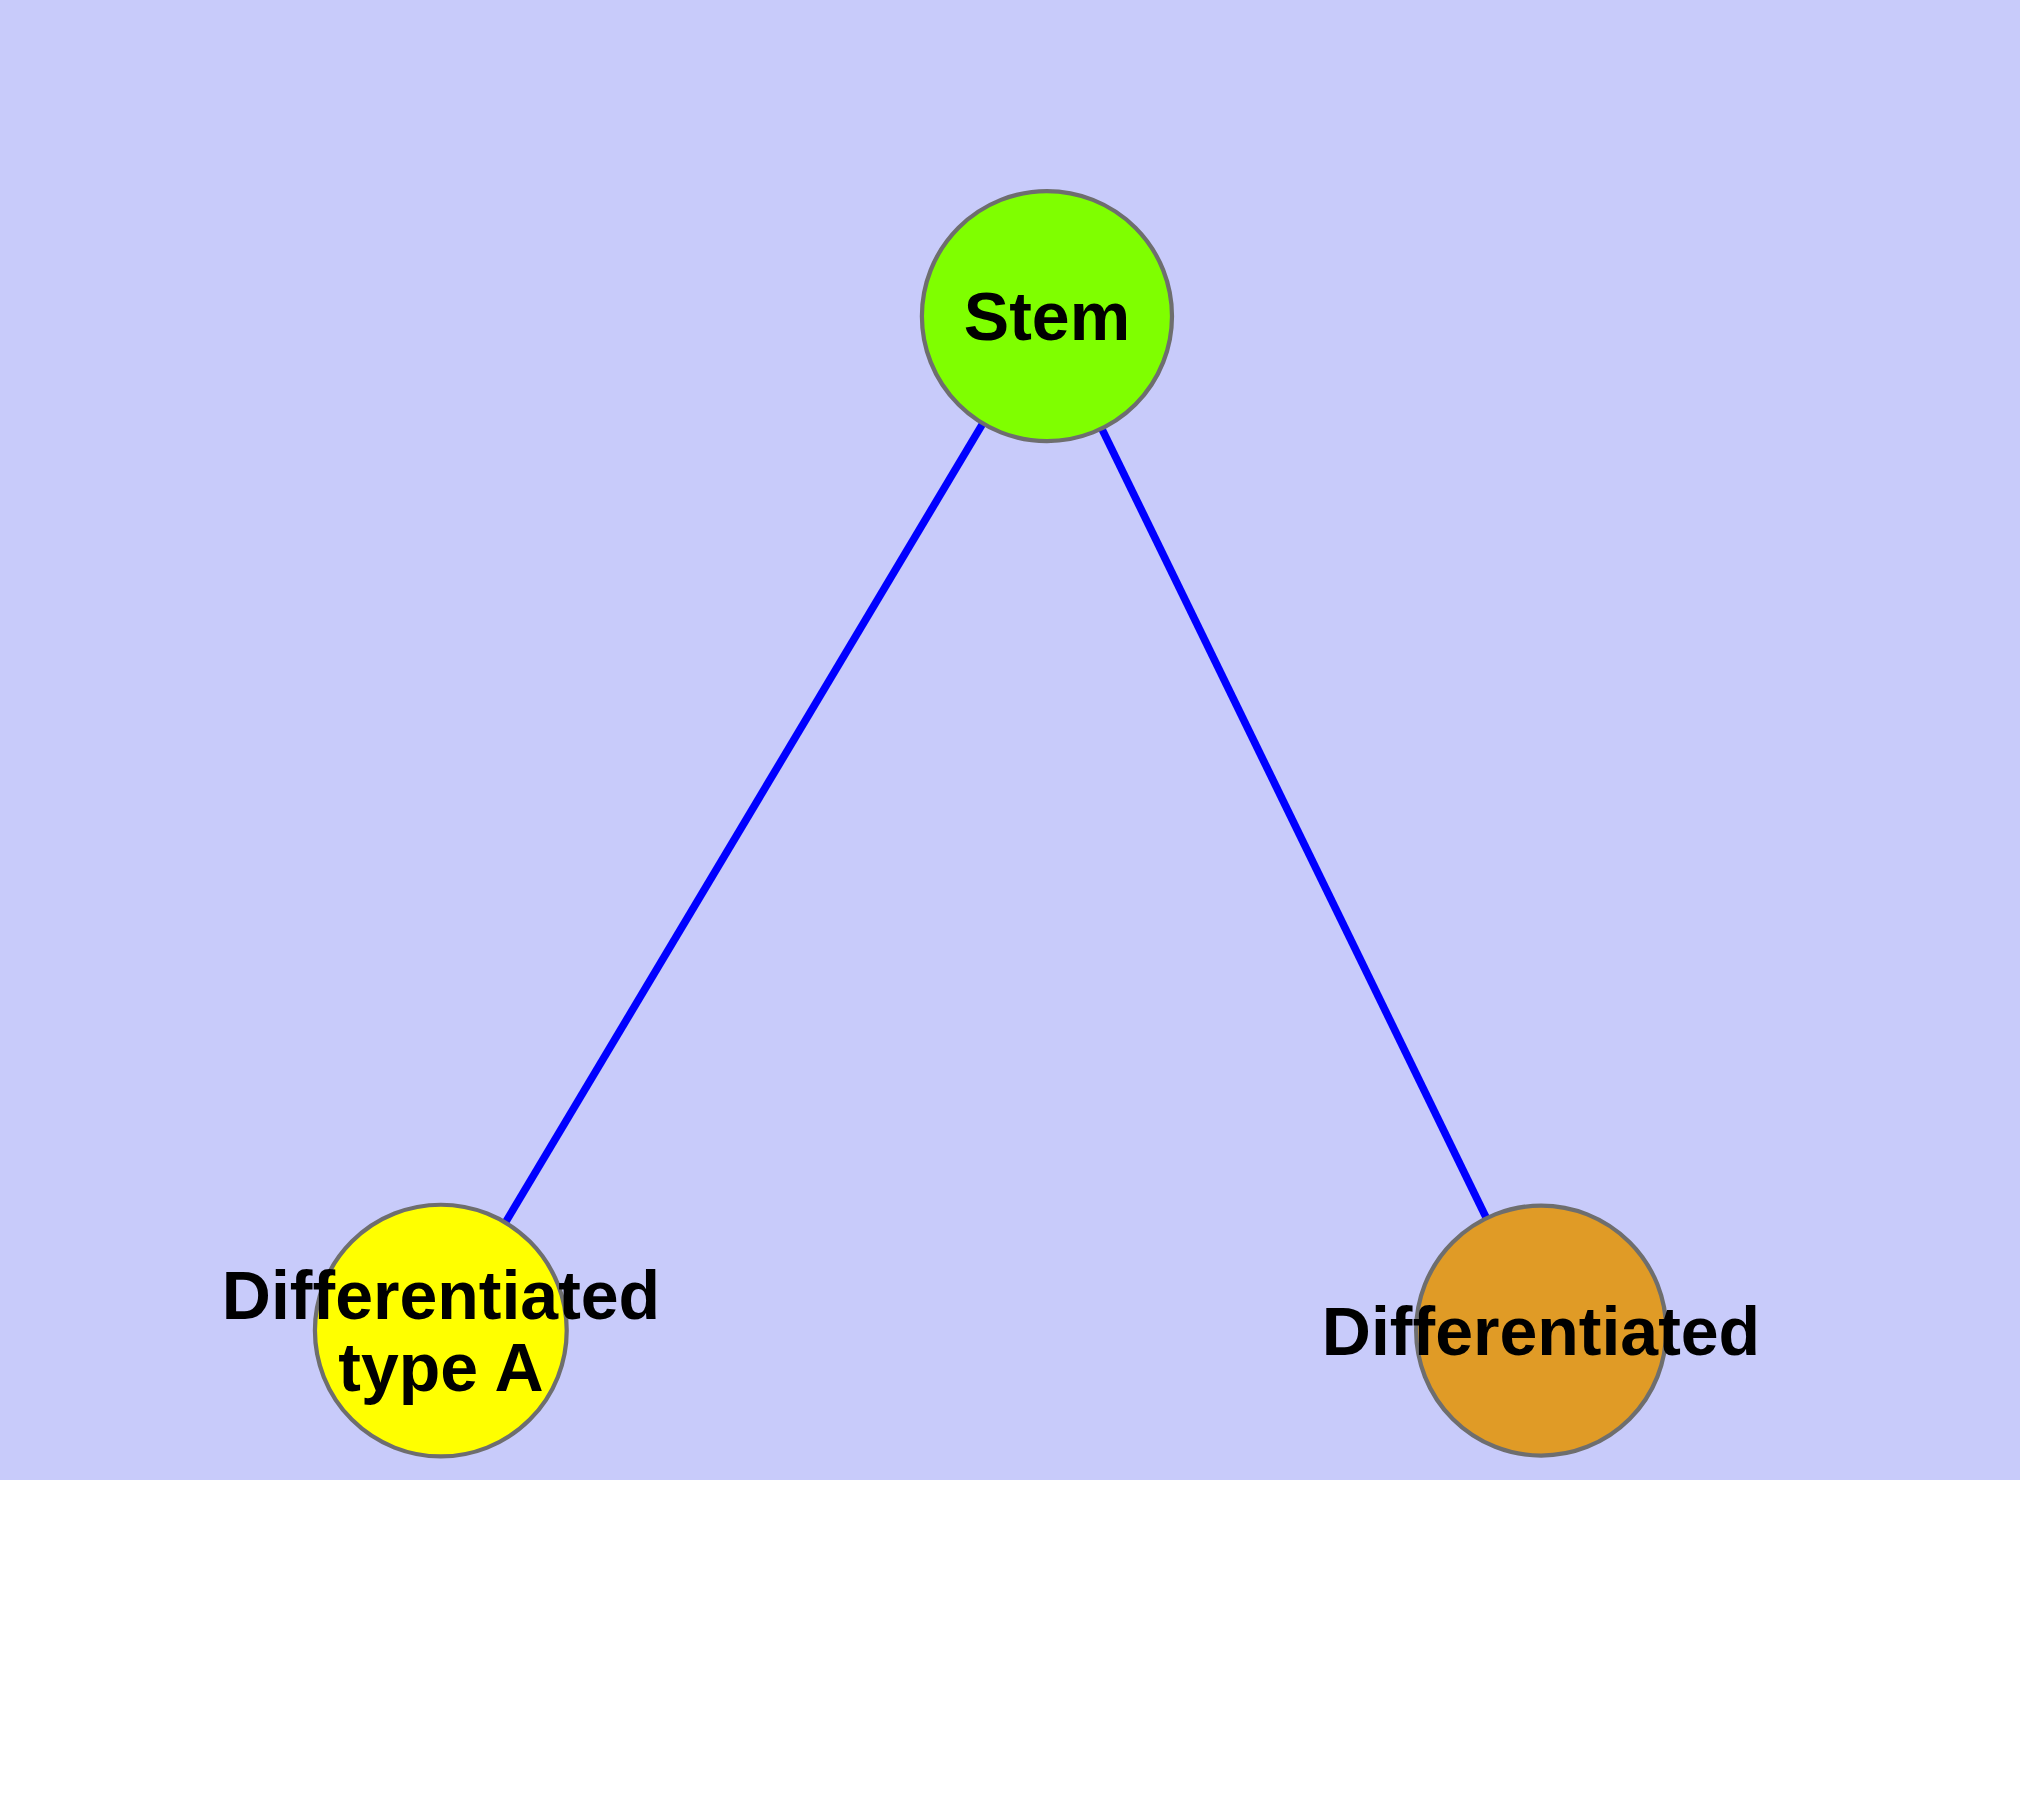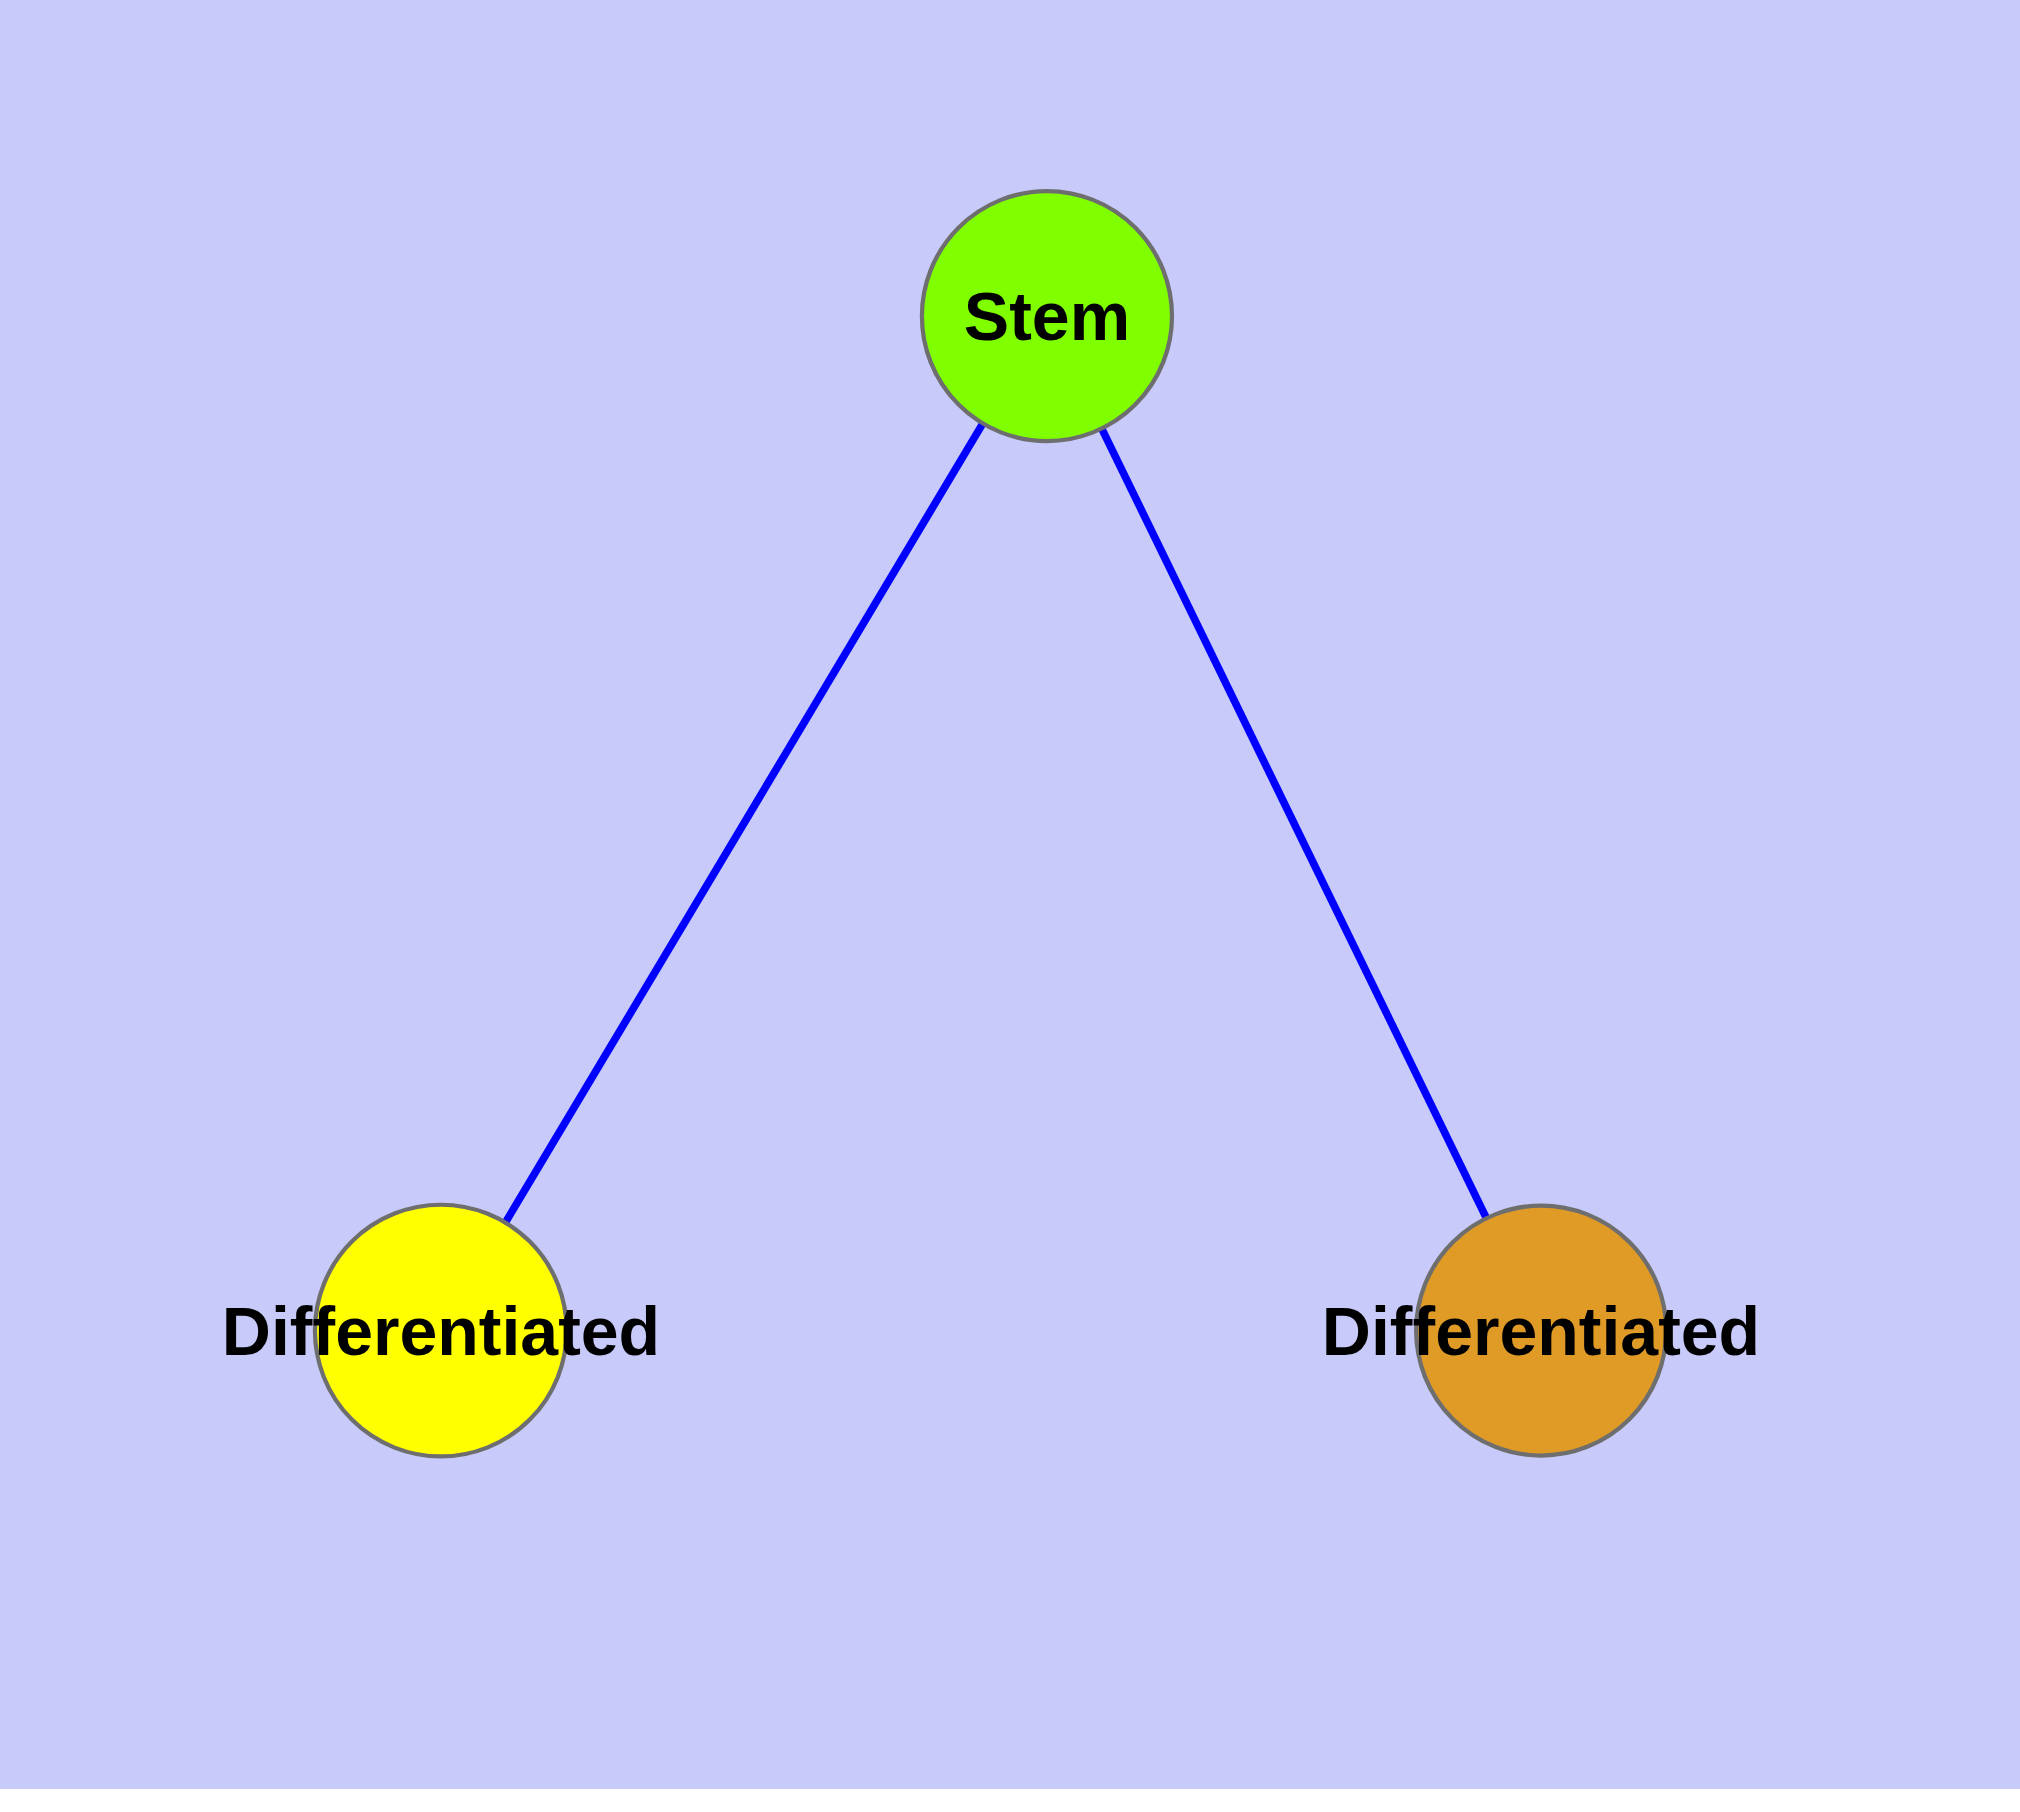--- a/index.html
+++ b/index.html
@@ -36,36 +36,36 @@
     color: #000000;
     line-height: 1.06;
     white-space: pre;
     pointer-events: none;
     transform: translate(-50%, -50%);
   }
 </style>
 </head>
 <body style="background: rgb(255, 255, 255);">
 
-<div id="canvas" style="width: 2021px; height: 1789px;">
+<div id="canvas" style="width: 2021px; height: 1480px;">
 
   <div id="graph-bg" style="background: rgb(200, 203, 250); width: 2021px; height: 1812px;"></div>
 
   <svg id="graph-svg" viewBox="0 0 2384 2138" preserveAspectRatio="none" style="width: 2021px; height: 1812px;">
     <g id="edge-layer">
         <line x1="1161.1557632867025" y1="496.6245473368072" x2="594.3570439126954" y2="1445.5169488622428" stroke="#0000ff" stroke-width="9" stroke-linecap="butt"></line>
         <line x1="1298.0541491181953" y1="502.461091757255" x2="1754.9458508818047" y2="1440.538908242745" stroke="#0000ff" stroke-width="9" stroke-linecap="butt"></line>
       </g>
     <g id="node-layer">
         <circle cx="1235" cy="373" r="147.5" fill="#7fff00" stroke="#6e6e6e" stroke-width="5"></circle>
         <circle cx="520" cy="1570" r="148.5" fill="#ffff00" stroke="#6e6e6e" stroke-width="5"></circle>
         <circle cx="1818" cy="1570" r="147.5" fill="#e09b26" stroke="#6e6e6e" stroke-width="5"></circle>
       </g>
   </svg>
 
   <div id="label-layer">
       <div class="node-label" style="left: 1047px; top: 316px; font-size: 68px; color: rgb(0, 0, 0);"><div>Stem</div></div>
-      <div class="node-label" style="left: 441px; top: 1331px; font-size: 68px; color: rgb(0, 0, 0);"><div>Differentiated</div></div>
+      <div class="node-label" style="left: 441px; top: 1331px; font-size: 68px; color: rgb(0, 0, 0);"><div>Differentiated</div><div>type A</div></div>
       <div class="node-label" style="left: 1541px; top: 1331px; font-size: 68px; color: rgb(0, 0, 0);"><div>Differentiated</div></div>
     </div>
 
 </div>
 
 
 </body></html>

